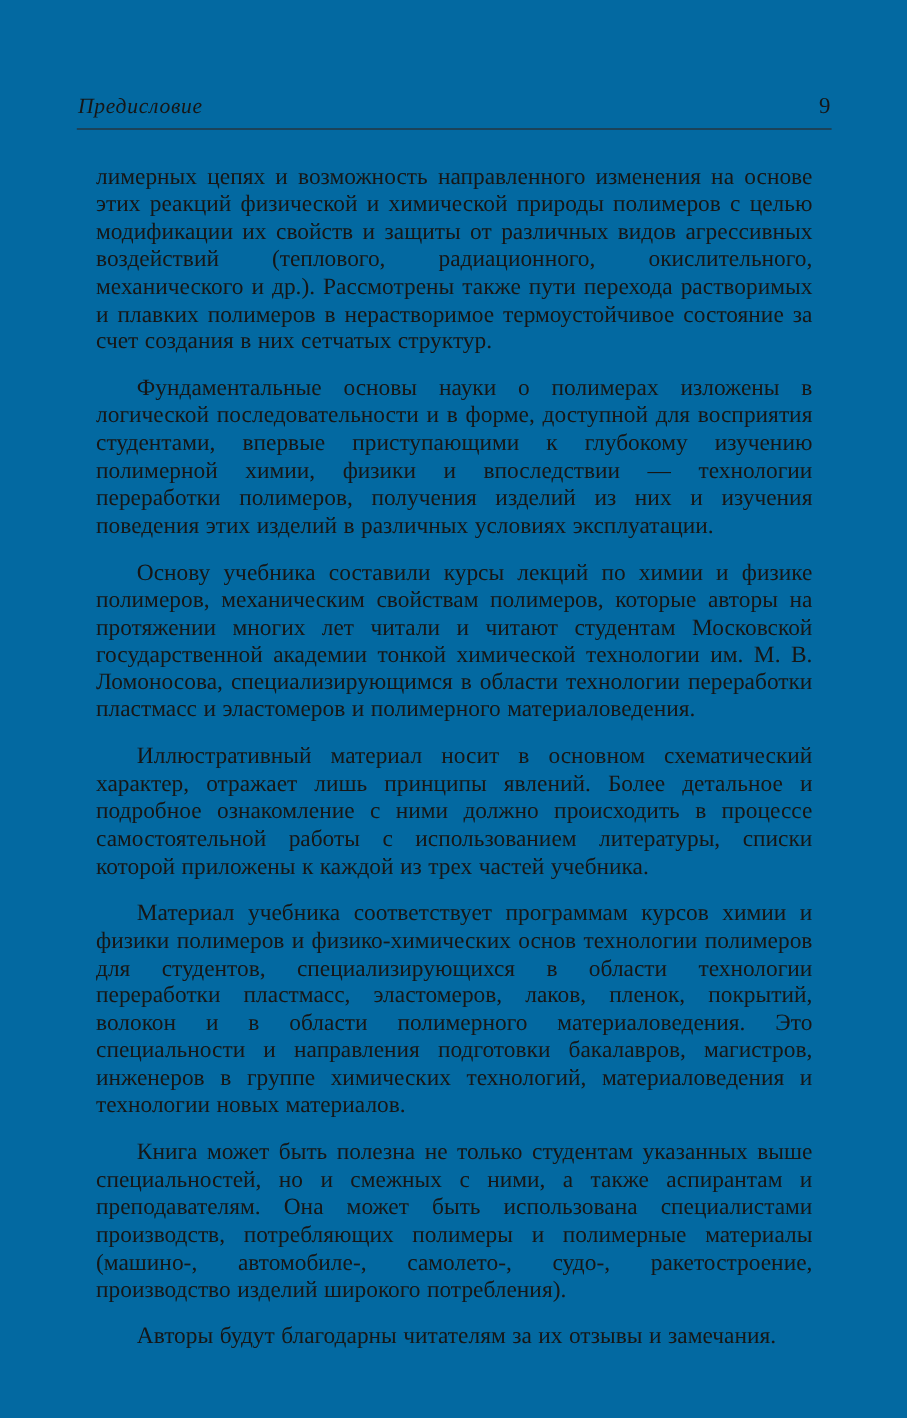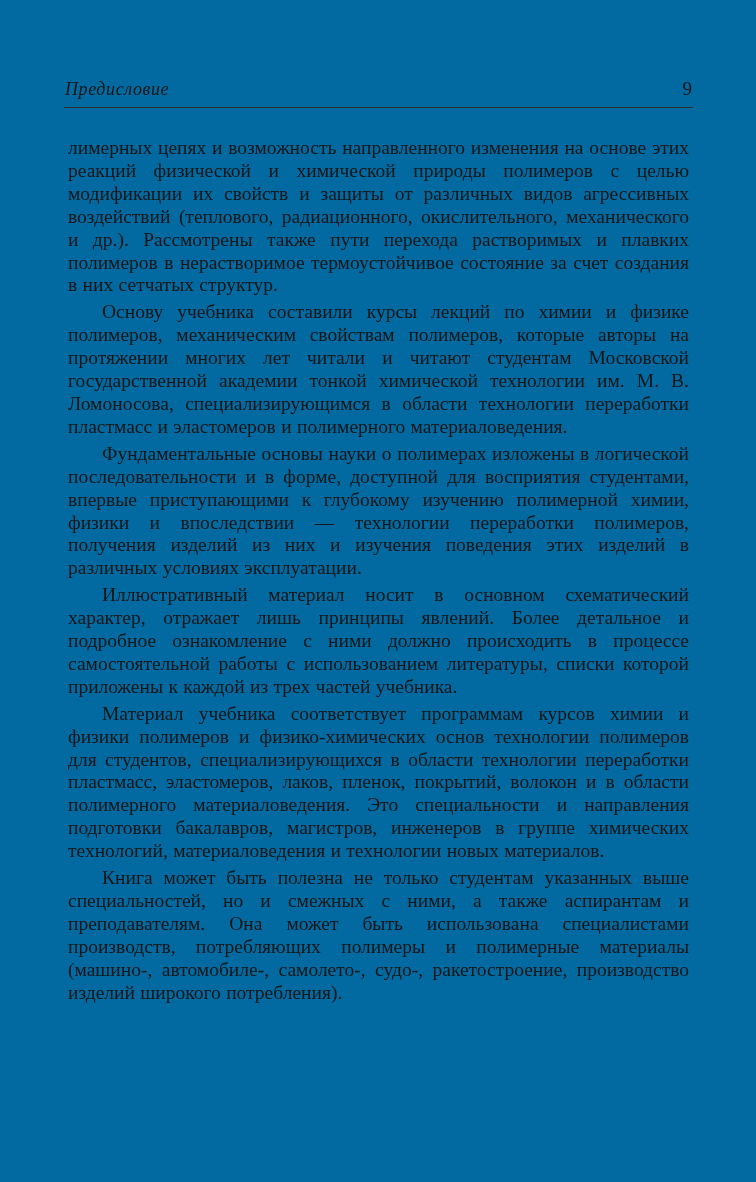--- a/index.html
+++ b/index.html
@@ -39,41 +39,42 @@
   }
   .body-text {
     font-size: 19.5px;
     line-height: 1.175;
     text-align: justify;
     hyphens: auto;
     -webkit-hyphens: auto;
     word-spacing: 0.5px;
   }
   .para {
-    margin: 4px;
+    margin: 16px;
     text-indent: 34px;
   }
   .para.no-indent {
     text-indent: 0;
   }
 </style>
 </head>
 <body>
 
 <div class="page">
 
   <header class="running-head">
     <span class="head-title">Предисловие</span>
     <span class="page-number">9</span>
   </header>
 
   <hr class="head-rule">
 
   <main class="body-text">
     <p class="para no-indent">лимерных цепях и возможность направленного изменения на основе этих реакций физической и химической природы полимеров с целью модификации их свойств и защиты от различных видов агрессивных воздействий (теплового, радиационного, окислительного, механического и др.). Рассмотрены также пути перехода растворимых и плавких полимеров в нерастворимое термоустойчивое состояние за счет создания в них сетчатых структур.</p>
+    <p class="para">Фундаментальные основы науки о полимерах изложены в логической последовательности и в форме, доступной для восприятия студентами, впервые приступающими к глубокому изучению полимерной химии, физики и впоследствии — технологии переработки полимеров, получения изделий из них и изучения поведения этих изделий в различных условиях эксплуатации.</p>
     <p class="para">Основу учебника составили курсы лекций по химии и физике полимеров, механическим свойствам полимеров, которые авторы на протяжении многих лет читали и читают студентам Московской государственной академии тонкой химической технологии им. М. В. Ломоносова, специализирующимся в области технологии переработки пластмасс и эластомеров и полимерного материаловедения.</p>
-    <p class="para">Фундаментальные основы науки о полимерах изложены в логической последовательности и в форме, доступной для восприятия студентами, впервые приступающими к глубокому изучению полимерной химии, физики и впоследствии — технологии переработки полимеров, получения изделий из них и изучения поведения этих изделий в различных условиях эксплуатации.</p>
     <p class="para">Иллюстративный материал носит в основном схематический характер, отражает лишь принципы явлений. Более детальное и подробное ознакомление с ними должно происходить в процессе самостоятельной работы с использованием литературы, списки которой приложены к каждой из трех частей учебника.</p>
     <p class="para">Материал учебника соответствует программам курсов химии и физики полимеров и физико-химических основ технологии полимеров для студентов, специализирующихся в области технологии переработки пластмасс, эластомеров, лаков, пленок, покрытий, волокон и в области полимерного материаловедения. Это специальности и направления подготовки бакалавров, магистров, инженеров в группе химических технологий, материаловедения и технологии новых материалов.</p>
     <p class="para">Книга может быть полезна не только студентам указанных выше специальностей, но и смежных с ними, а также аспирантам и преподавателям. Она может быть использована специалистами производств, потребляющих полимеры и полимерные материалы (машино-, автомобиле-, самолето-, судо-, ракетостроение, производство изделий широкого потребления).</p>
+    <p class="para">Авторы будут благодарны читателям за их отзывы и замечания.</p>
   </main>
 
 </div>
 
 </body></html>

